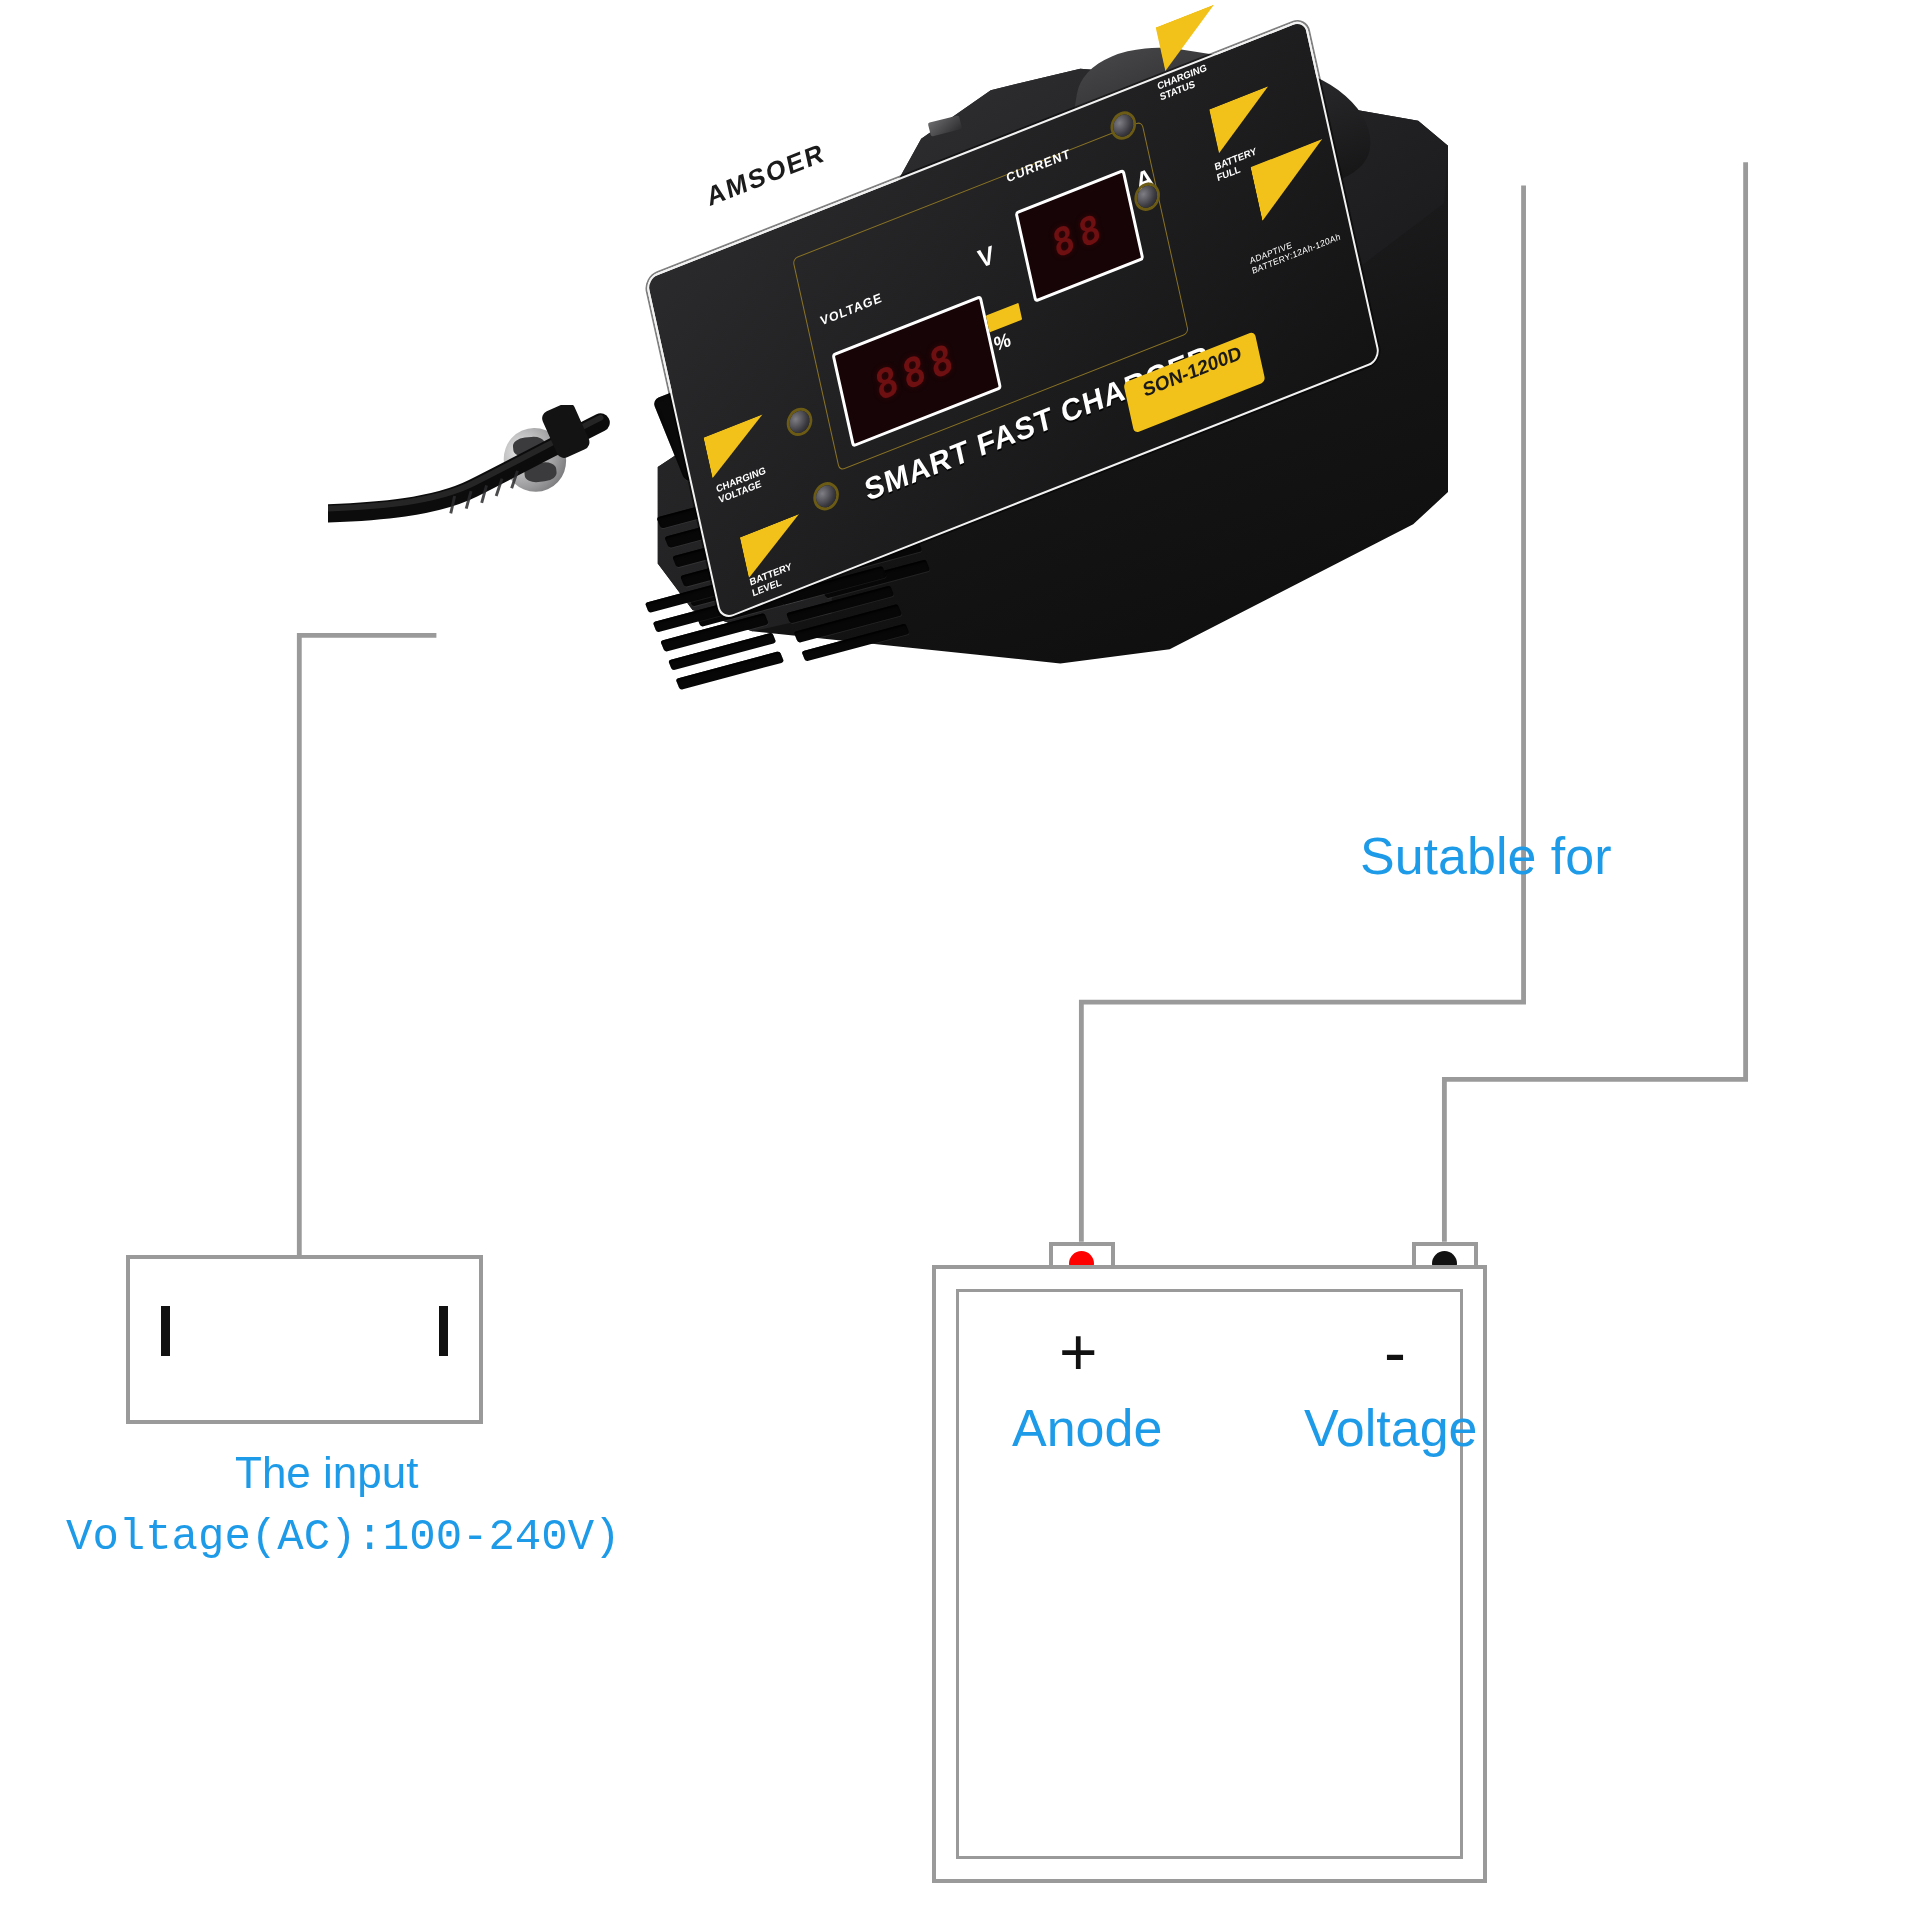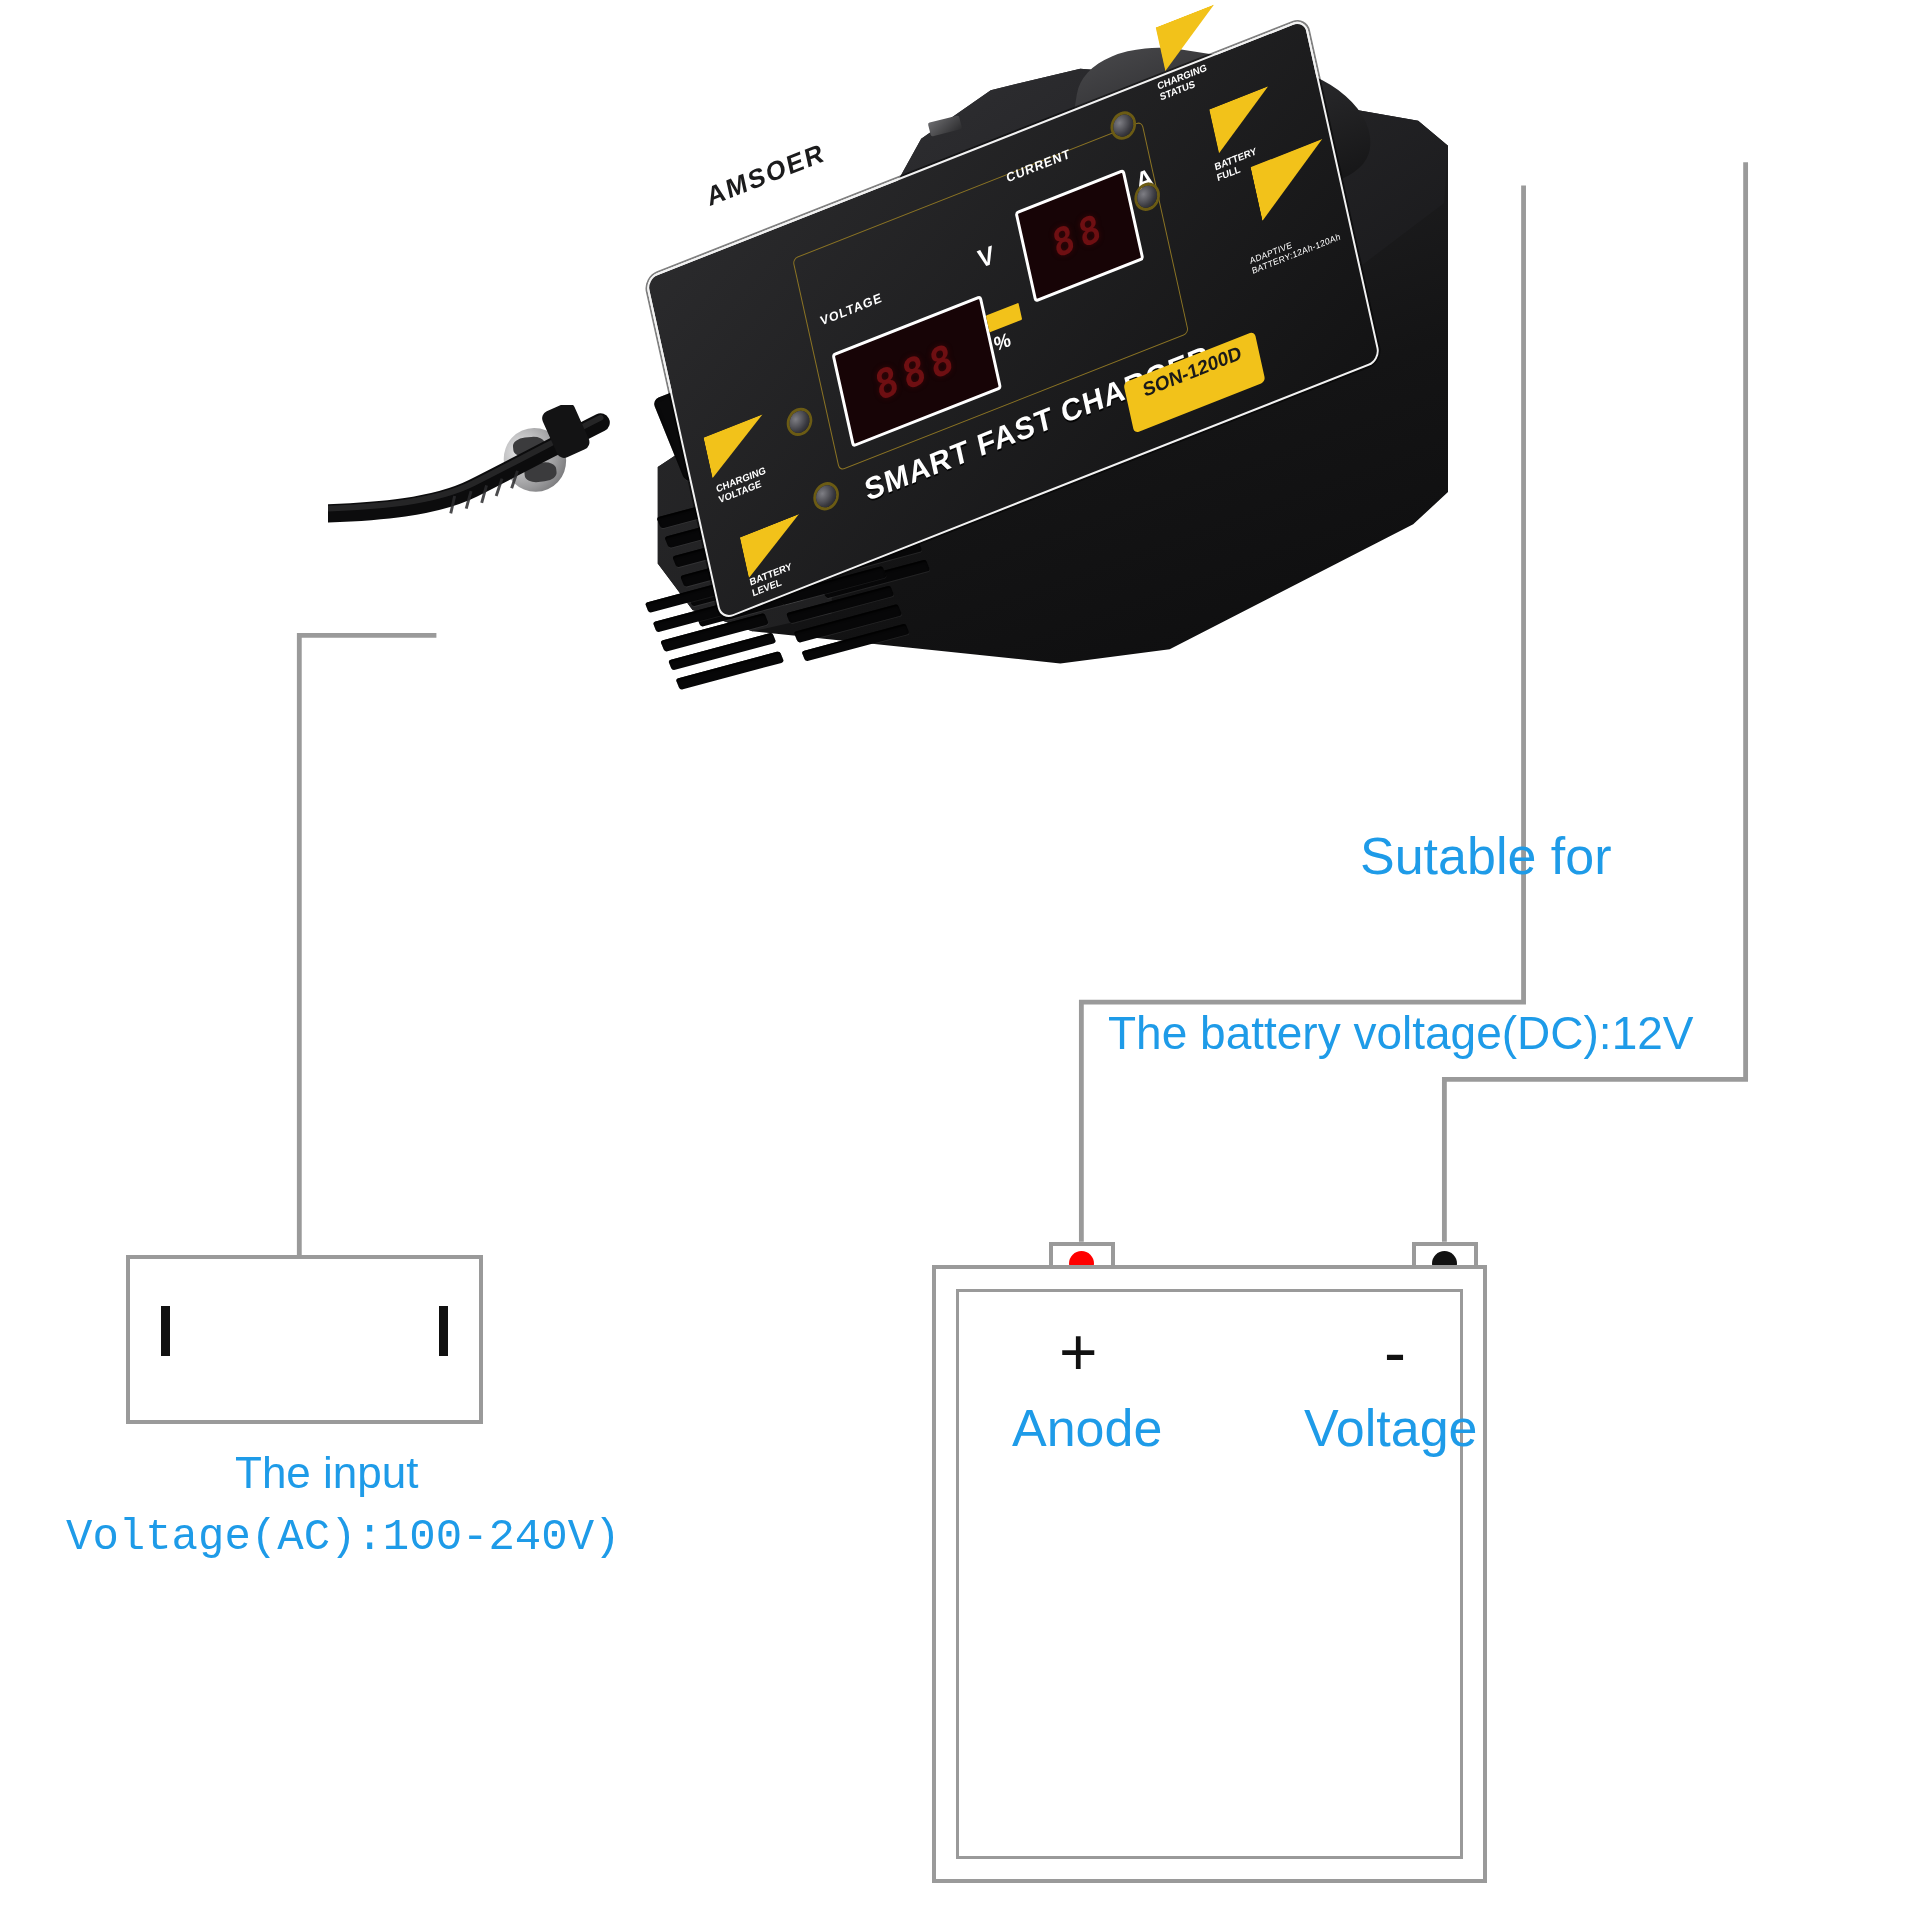--- a/index.html
+++ b/index.html
@@ -222,16 +222,15 @@
   <div class="gbox" style="left:932px;top:1265px;width:555px;height:618px;"></div>
 
   <div class="gbox" style="left:956px;top:1289px;width:507px;height:570px;border-width:3.9px;"></div>
 
   <div class="blk" style="left:1059px;top:1319px;font-size:66px;line-height:66px;">+</div>
   <div class="blue" style="left:1012px;top:1398px;font-size:52px;">Anode</div>
   <div class="blk" style="left:1384px;top:1319px;font-size:66px;line-height:66px;">-</div>
   <div class="blue" style="left:1304px;top:1398px;font-size:52px;">Voltage</div>
 
   <div class="blue" style="left:1332px;top:826px;font-size:52px;margin-left:28px;">Sutable for</div>
-  <div class="blue" style="left:1108px;top:1006px;font-size:46px;">The battery voltage(DC):12V</div>
 
 </div>
 
 
 </body></html>

